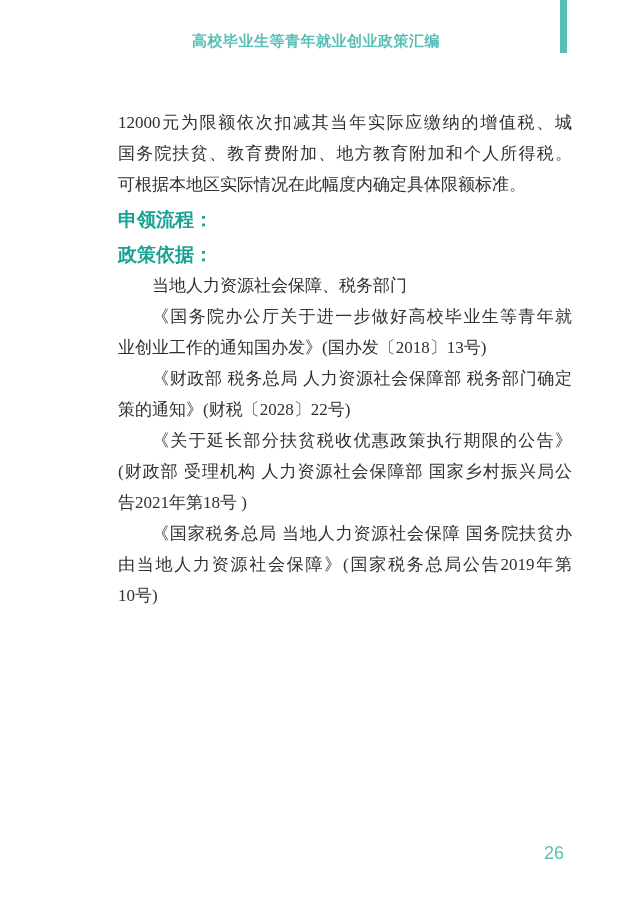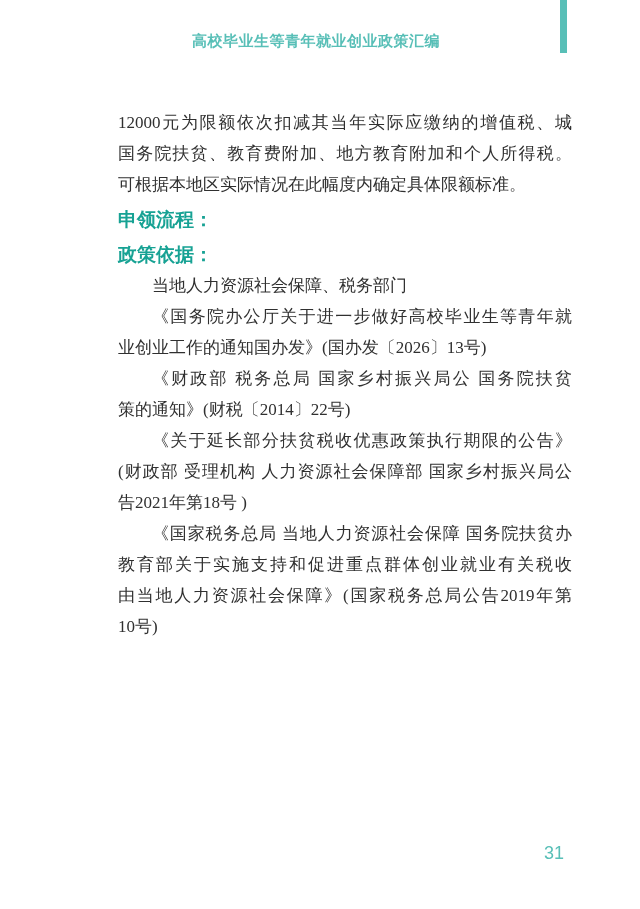--- a/index.html
+++ b/index.html
@@ -89,27 +89,26 @@
   <div class="header-bar"></div>
 
   <div class="content">
       <div class="line">12000元为限额依次扣减其当年实际应缴纳的增值税、城</div>
       <div class="line">国务院扶贫、教育费附加、地方教育附加和个人所得税。</div>
       <div class="line para-end">可根据本地区实际情况在此幅度内确定具体限额标准。</div>
       <div class="heading">申领流程：</div>
       <div class="heading">政策依据：</div>
       <div class="line indent para-end">当地人力资源社会保障、税务部门</div>
       <div class="line indent">《国务院办公厅关于进一步做好高校毕业生等青年就</div>
-      <div class="line para-end">业创业工作的通知国办发》(国办发〔2026〕13号)</div>
-      <div class="line indent">《财政部 税务总局 国家乡村振兴局公 国务院扶贫</div>
-      <div class="line para-end">策的通知》(财税〔2014〕22号)</div>
+      <div class="line para-end">业创业工作的通知国办发》(国办发〔2018〕13号)</div>
+      <div class="line indent">《财政部 税务总局 人力资源社会保障部 税务部门确定</div>
+      <div class="line para-end">策的通知》(财税〔2028〕22号)</div>
       <div class="line indent">《关于延长部分扶贫税收优惠政策执行期限的公告》</div>
       <div class="line">(财政部 受理机构 人力资源社会保障部 国家乡村振兴局公</div>
       <div class="line para-end">告2021年第18号 )</div>
       <div class="line indent">《国家税务总局  当地人力资源社会保障  国务院扶贫办</div>
-      <div class="line">教育部关于实施支持和促进重点群体创业就业有关税收</div>
       <div class="line">由当地人力资源社会保障》(国家税务总局公告2019年第</div>
       <div class="line para-end">10号)</div>
     </div>
 
-  <div class="page-number">31</div>
+  <div class="page-number">26</div>
 
 </div>
 
 </body></html>

